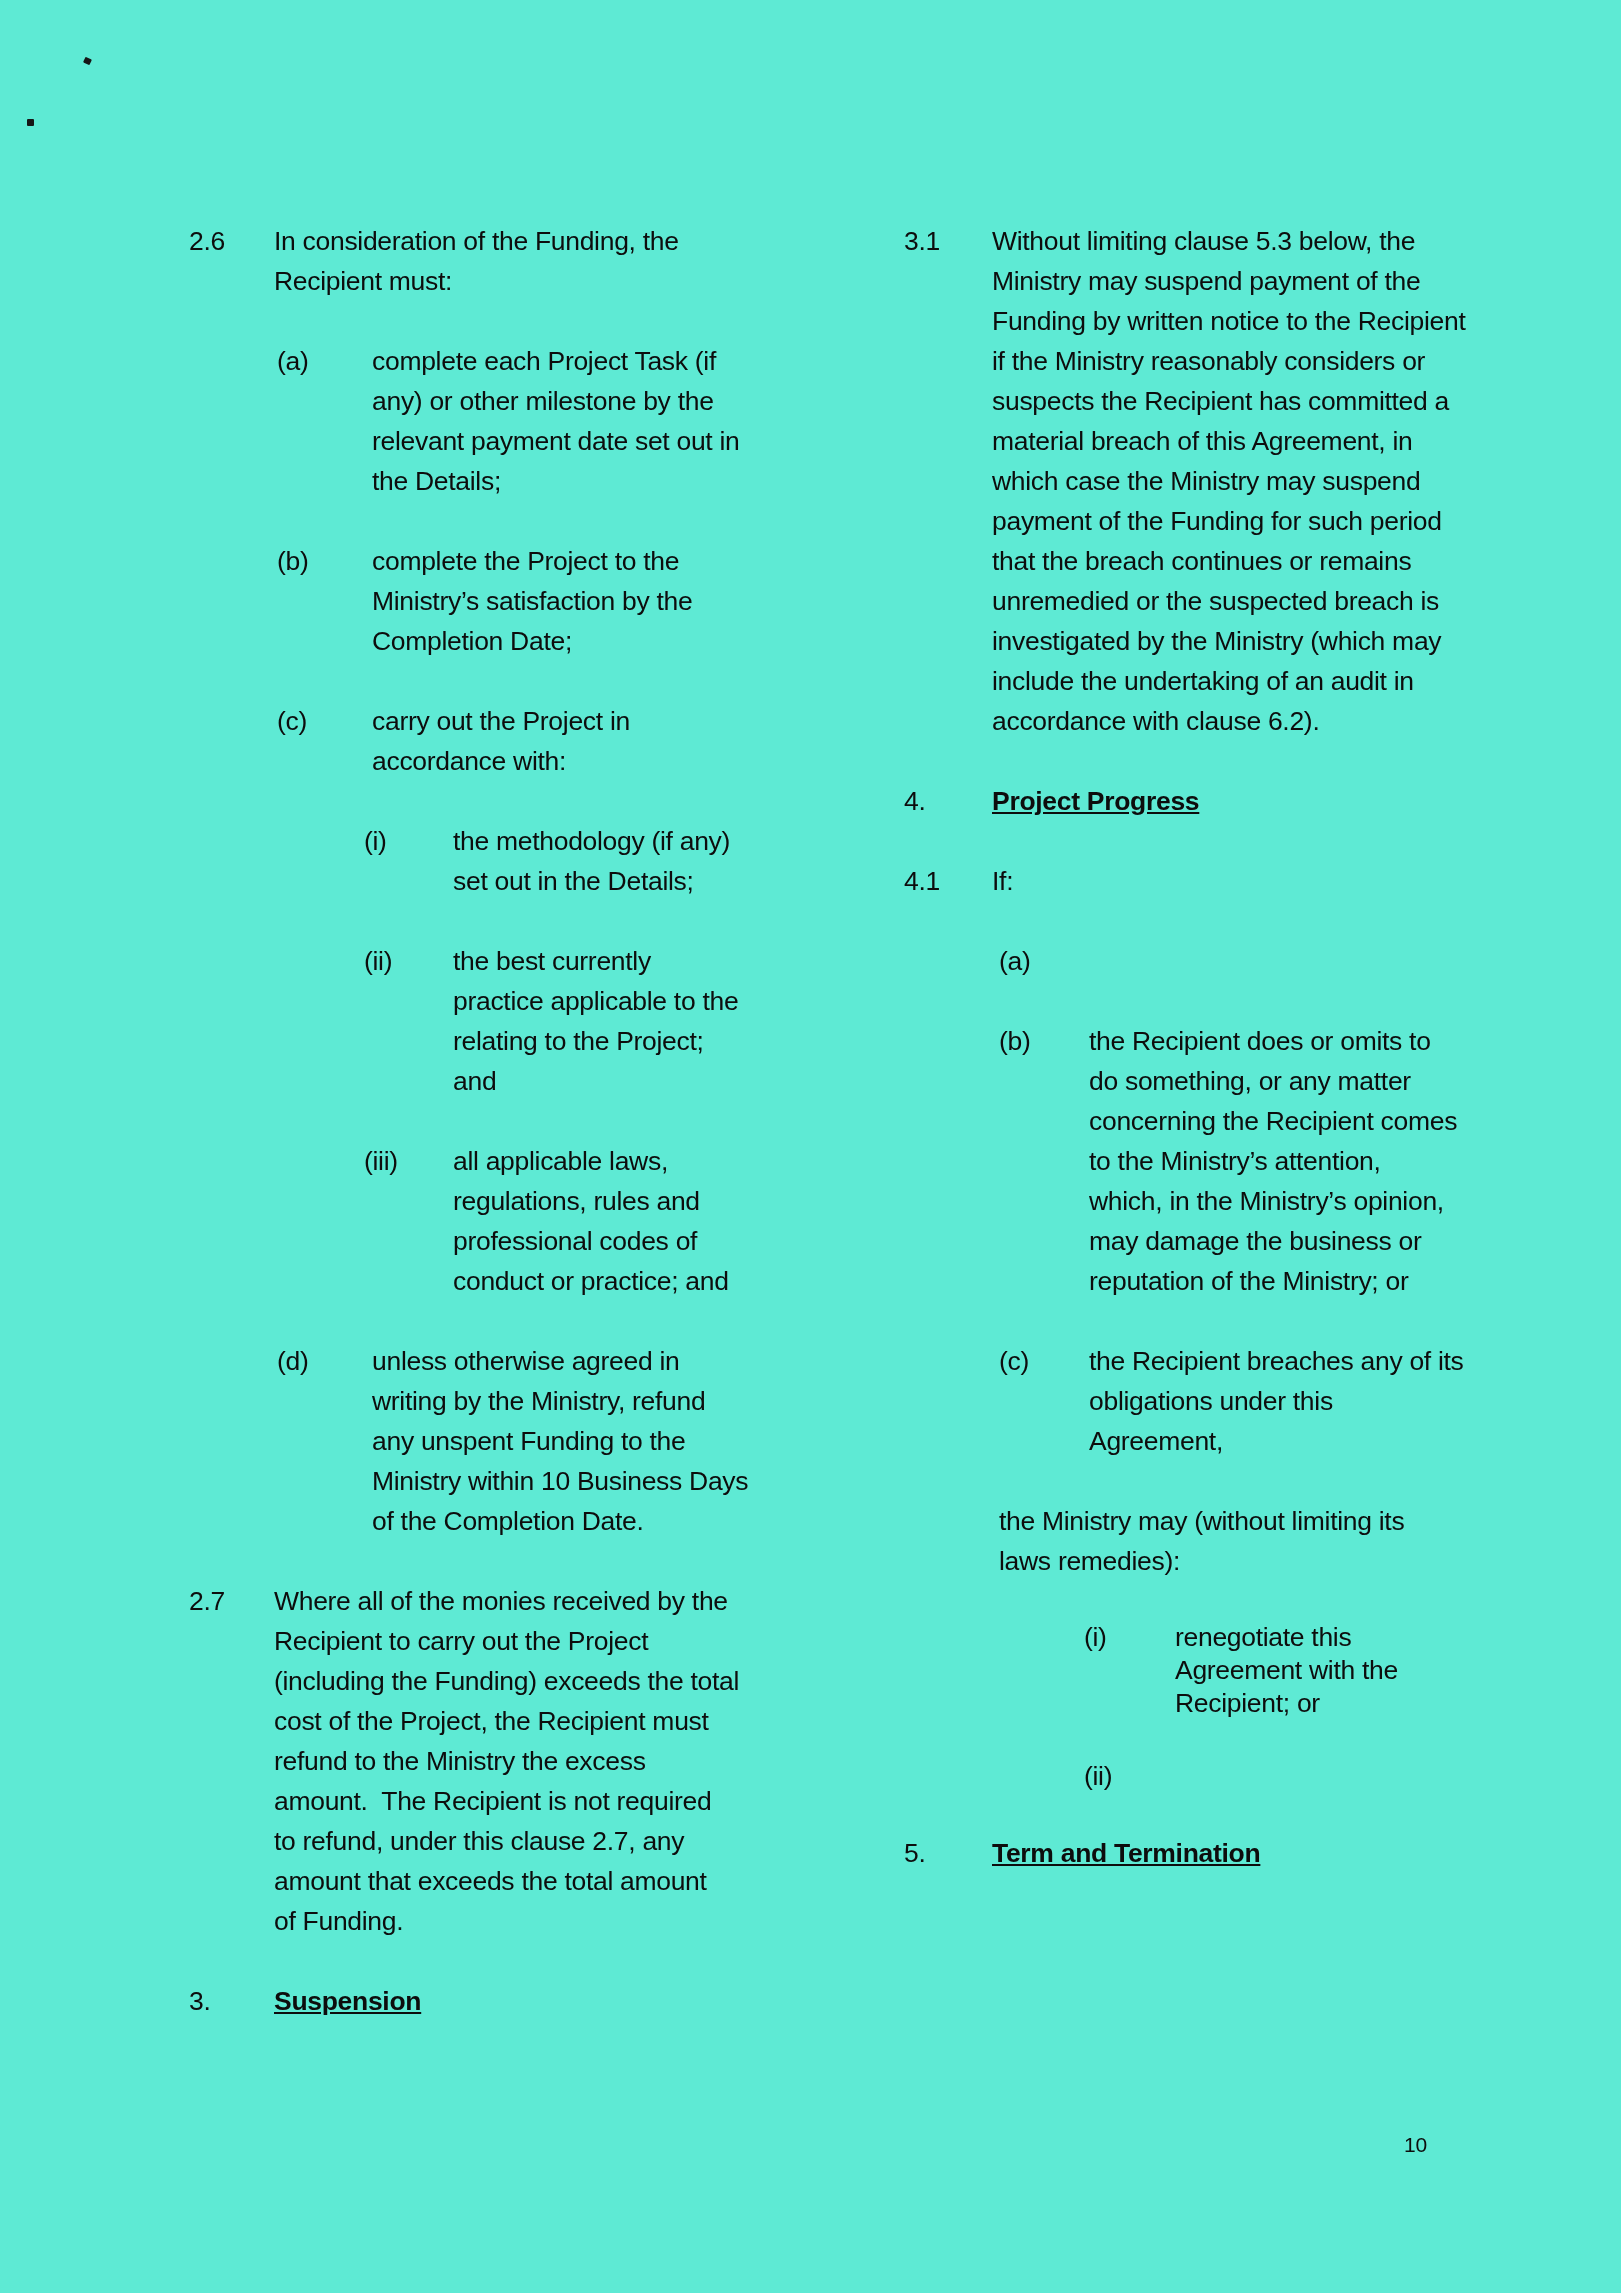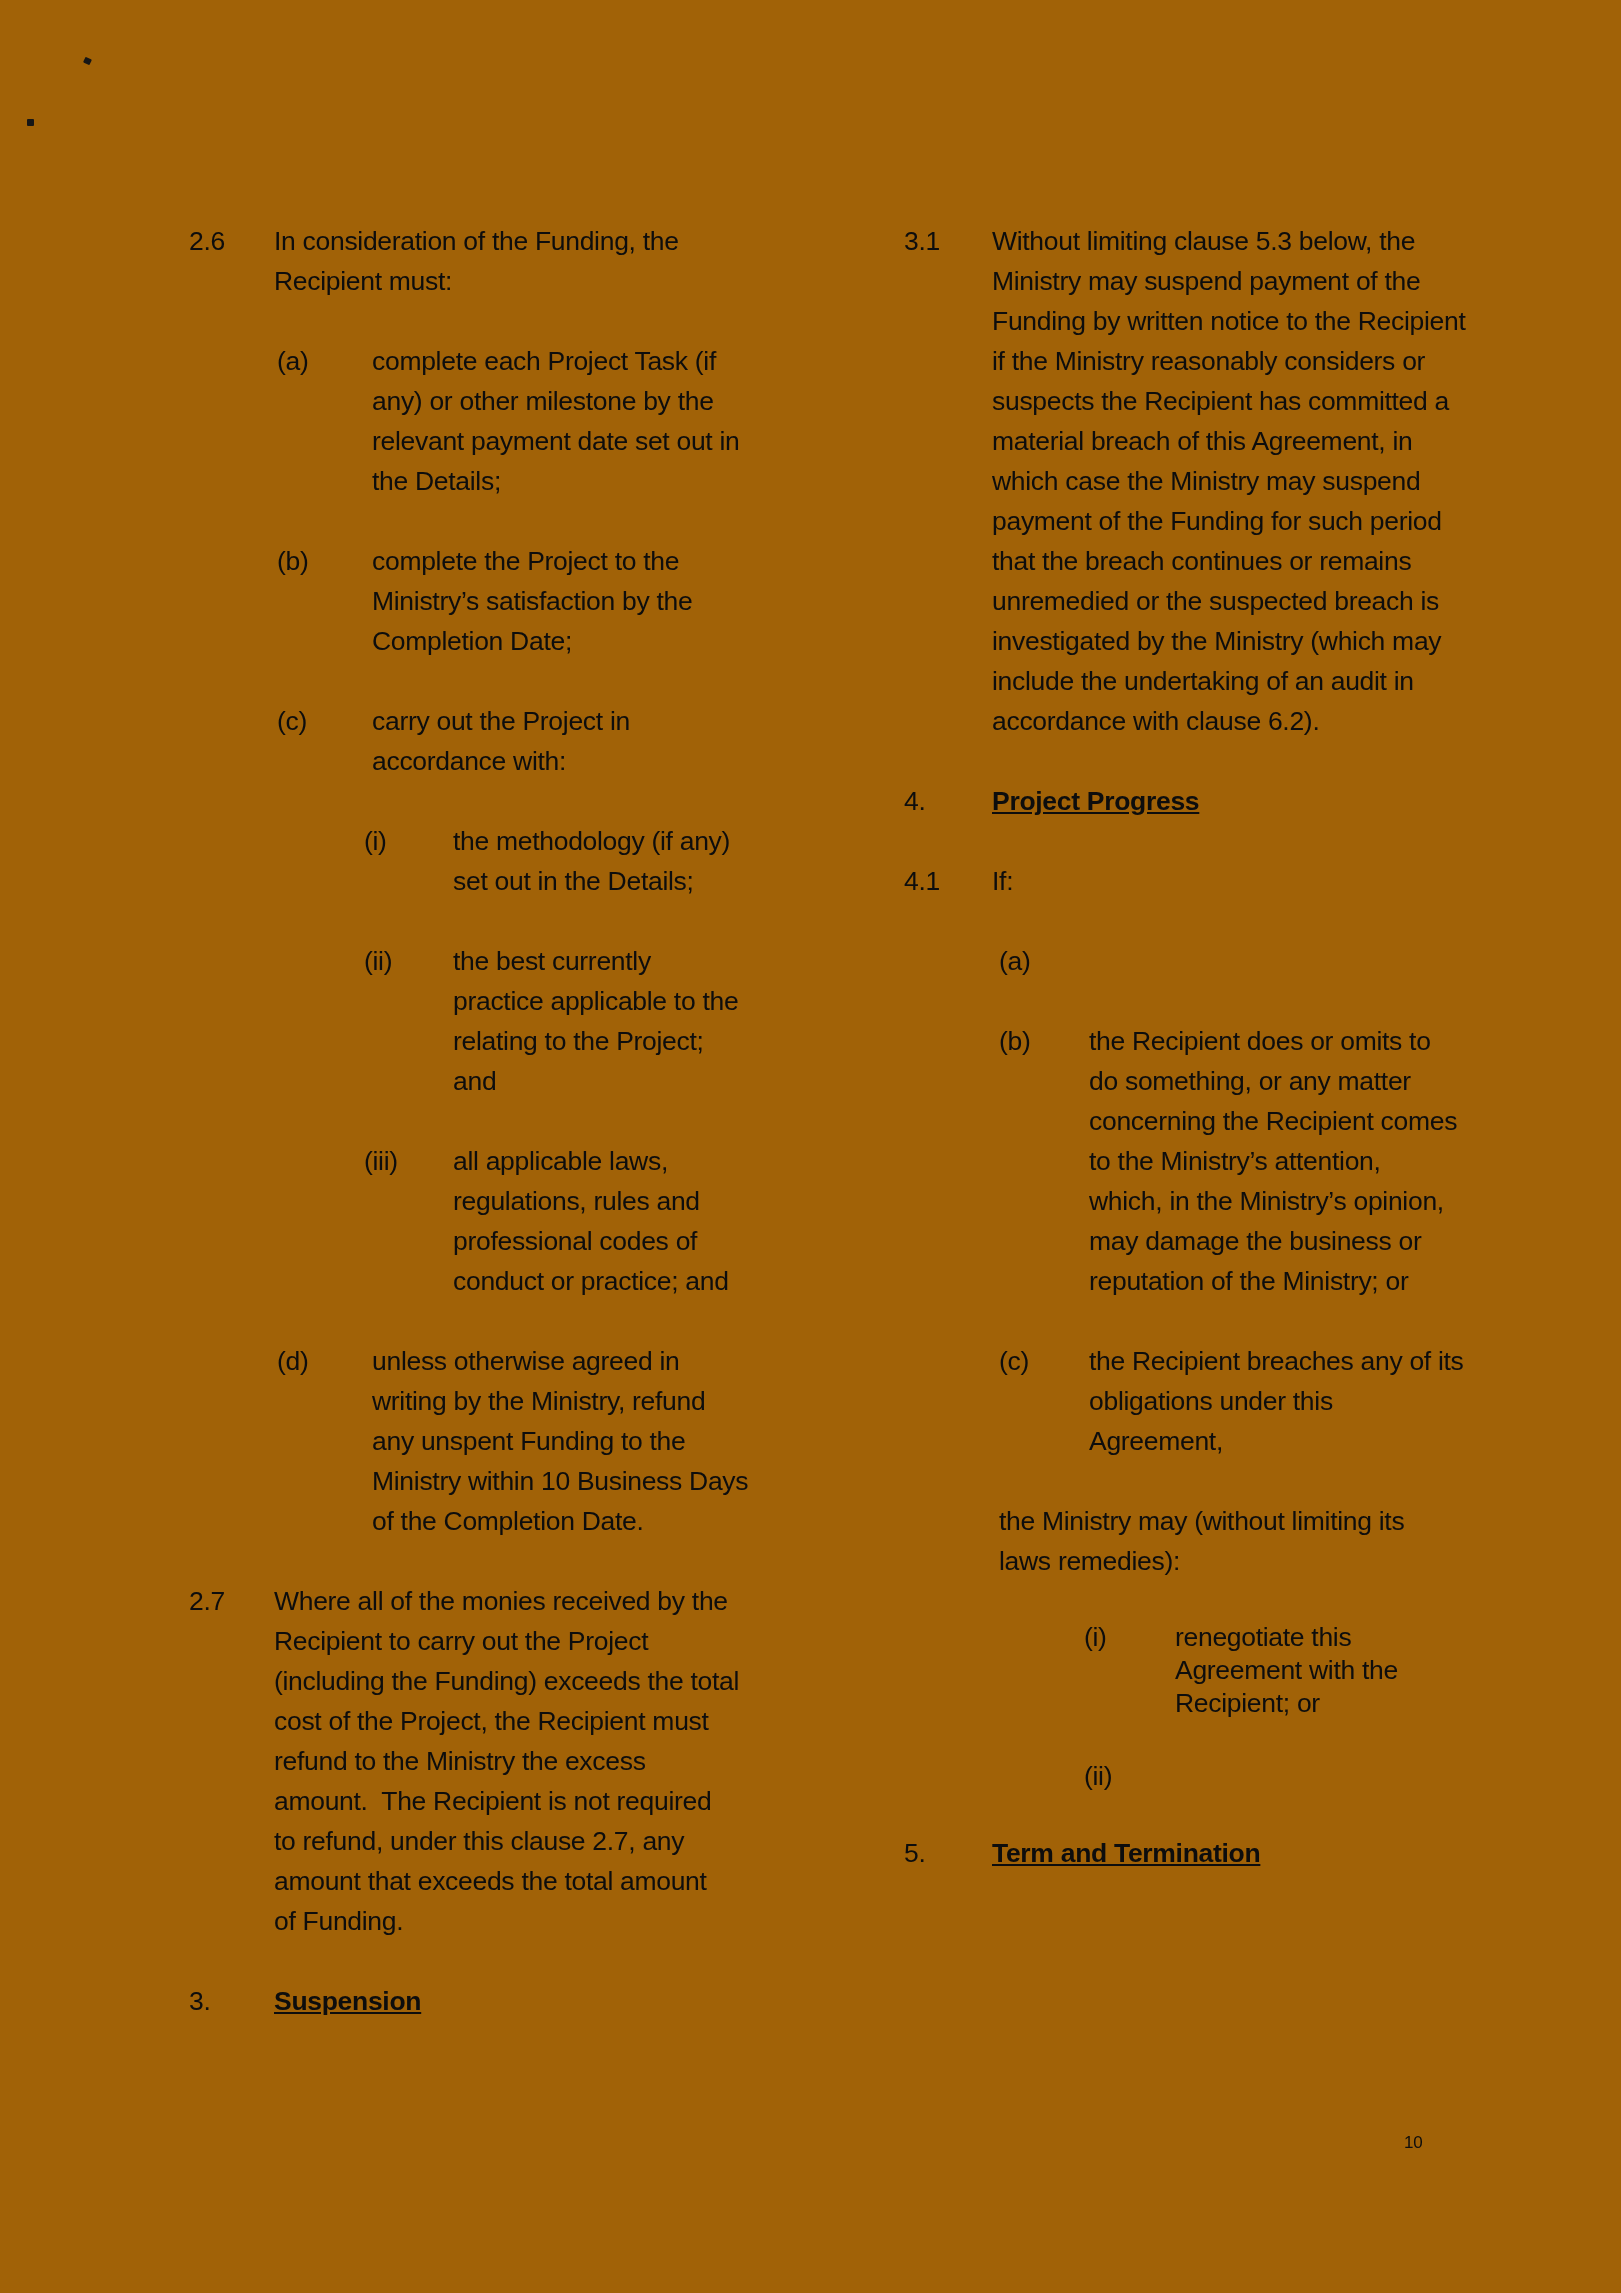--- a/index.html
+++ b/index.html
@@ -4,21 +4,21 @@
 <style>
   html, body {
     margin: 0;
     padding: 0;
     background: #e8e8e8;
   }
   .page {
     position: relative;
     width: 1621px;
     height: 2294px;
-    background: #a16207;
+    background: #5eead4;
     font-family: "Liberation Sans", sans-serif;
     color: #0d0d0d;
     overflow: hidden;
   }
   .column {
     position: absolute;
     top: 221px;
   }
   .column-left  { left: 189px; width: 647px; }
   .column-right { left: 856px; width: 608px; margin-left: 48px; }
@@ -63,21 +63,21 @@
   .column-right .kind-item3deep > .marker { width: 91px; }
   .column-right .kind-item3deep .line,
   .column-right .kind-item3deep .marker { line-height: 33px; }
 
   .kind-heading .line { font-weight: bold; text-decoration: underline; }
 
   .page-number {
     position: absolute;
     left: 1404px;
     top: 2133px;
-    font-size: 17px;
+    font-size: 21px;
     letter-spacing: -0.3px;
   }
 
   
   .speck {
     position: absolute;
     background: #161616;
   }
   .speck-1 {
     left: 84px; top: 58px;

